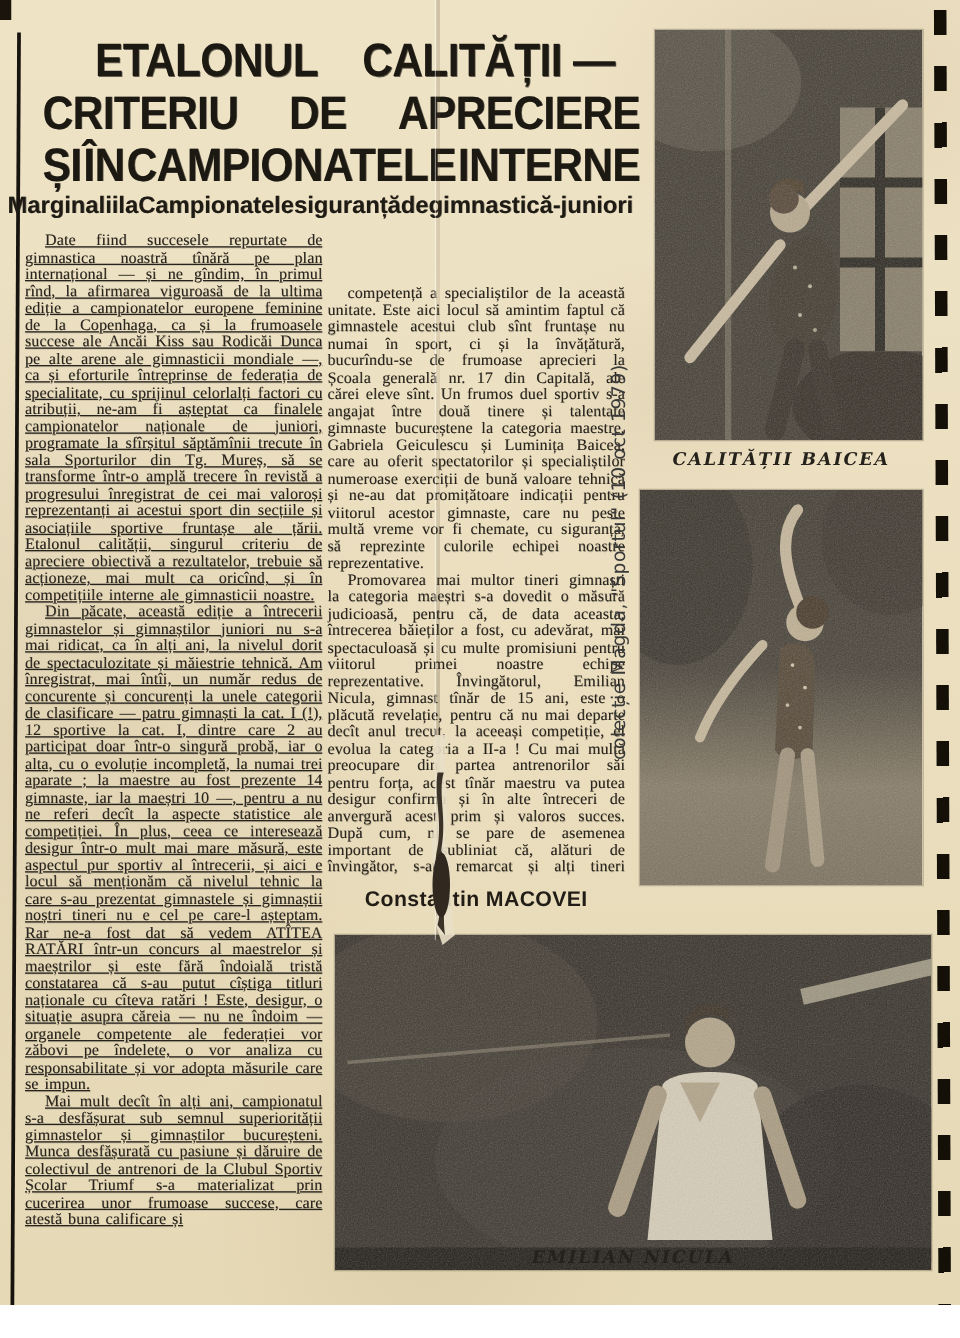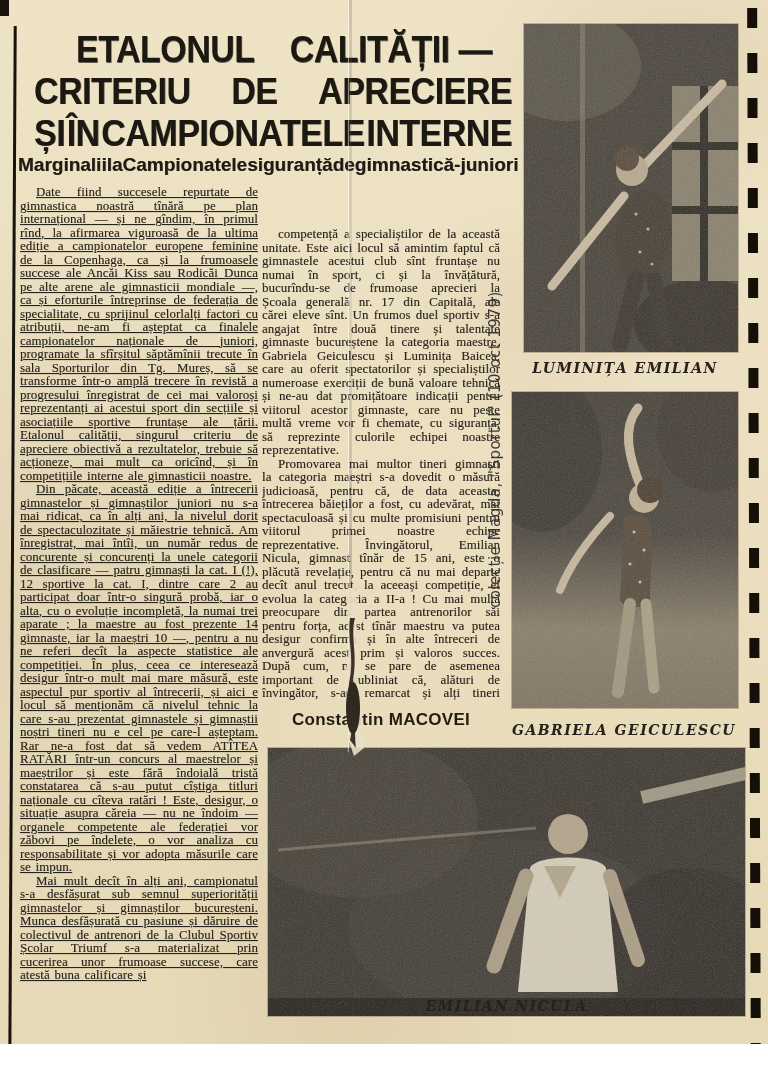--- a/index.html
+++ b/index.html
@@ -31,21 +31,21 @@
   .tear { position:absolute; left:334px; top:588px; width:34px; height:168px; }
 
   
   .headline { position:absolute; left:34px; top:28px; width:478px;
     font-family:"Liberation Sans", sans-serif; font-weight:bold; color:#1c1812;
     transform:scaleY(1.10); transform-origin:top left;
     text-shadow:0.6px 0.4px 0 rgba(28,24,18,0.65); }
   .hl { font-size:34px; line-height:38px; letter-spacing:-0.5px; text-align:justify; text-align-last:justify; white-space:nowrap; display:flex; justify-content:space-between; }
   .hl span { display:inline-block; }
   .hl1 { padding:0 20px 0 42px; }
-  .subtitle { position:absolute; left:18px; top:154px; width:497px;
+  .subtitle { position:absolute; left:6px; top:154px; width:497px;
     font-family:"Liberation Sans", sans-serif; font-weight:bold; font-size:19px; color:#1e1a14;
     display:flex; justify-content:space-between; white-space:nowrap;
     text-shadow:0.5px 0.3px 0 rgba(30,26,20,0.5); }
 
   
   .col { position:absolute; }
   .col p { margin:0; text-indent:16px; text-align:justify;
     font-size:12.8px; line-height:13.5px; letter-spacing:0.1px; word-spacing:1.4px;
     color:#29241d; text-shadow:0.4px 0.3px 0 rgba(41,36,29,0.35); }
   .col1 { left:20px; top:186px; width:238px; height:860px; overflow:hidden;text-decoration:underline; }
@@ -146,21 +146,21 @@
       <ellipse cx="119" cy="212" rx="27" ry="48" fill="#443c31" transform="rotate(8 119 212)"></ellipse>
       <circle cx="112" cy="190" r="1.6" fill="#d8cdb4" opacity="0.8"></circle>
         <circle cx="124" cy="205" r="1.6" fill="#d8cdb4" opacity="0.8"></circle>
         <circle cx="116" cy="228" r="1.6" fill="#d8cdb4" opacity="0.8"></circle>
         <circle cx="128" cy="240" r="1.6" fill="#d8cdb4" opacity="0.7"></circle>
       <path d="M112,255 L96,320" stroke="#3a342b" stroke-width="16" stroke-linecap="round"></path>
       <path d="M130,255 L142,318" stroke="#3a342b" stroke-width="15" stroke-linecap="round"></path>
       <rect width="214" height="328" filter="url(#n1)" opacity="0.28"></rect>
     </svg>
   </div>
-  <div class="cap cap1">LUMINIȚA EMILIAN</div>
+  <div class="cap cap1">CALITĂȚII BAICEA</div>
 
   <div class="photo photo2">
     <svg viewBox="0 0 226 316" preserveAspectRatio="none">
       <defs>
         <filter id="n2">
             <feTurbulence type="fractalNoise" baseFrequency="0.9" numOctaves="2" stitchTiles="stitch"></feTurbulence>
             <feColorMatrix type="saturate" values="0"></feColorMatrix>
           </filter>
         <linearGradient id="g2" x1="0" y1="0" x2="0" y2="1">
           <stop offset="0" stop-color="#443e34"></stop>
@@ -179,21 +179,20 @@
       <path d="M112,126 C130,118 142,124 140,150 L138,208 C128,218 114,218 108,208 Z" fill="#564938"></path>
       <circle cx="122" cy="140" r="1.5" fill="#e4d9bd" opacity="0.85"></circle>
         <circle cx="132" cy="158" r="1.5" fill="#e4d9bd" opacity="0.85"></circle>
         <circle cx="118" cy="172" r="1.5" fill="#e4d9bd" opacity="0.8"></circle>
         <circle cx="128" cy="190" r="1.5" fill="#e4d9bd" opacity="0.8"></circle>
       <path d="M118,212 L106,300" stroke="#a2947c" stroke-width="12" stroke-linecap="round"></path>
       <path d="M134,212 L142,296" stroke="#ab9d84" stroke-width="11" stroke-linecap="round"></path>
       <rect width="226" height="316" filter="url(#n2)" opacity="0.28"></rect>
     </svg>
   </div>
-  <div class="cap cap2">GABRIELA GEICULESCU</div>
 
   <div class="photo photo3">
     <svg viewBox="0 0 477 268" preserveAspectRatio="none">
       <defs>
         <filter id="n3">
             <feTurbulence type="fractalNoise" baseFrequency="0.9" numOctaves="2" stitchTiles="stitch"></feTurbulence>
             <feColorMatrix type="saturate" values="0"></feColorMatrix>
           </filter>
       </defs>
       <rect width="477" height="268" fill="#39342c"></rect>

